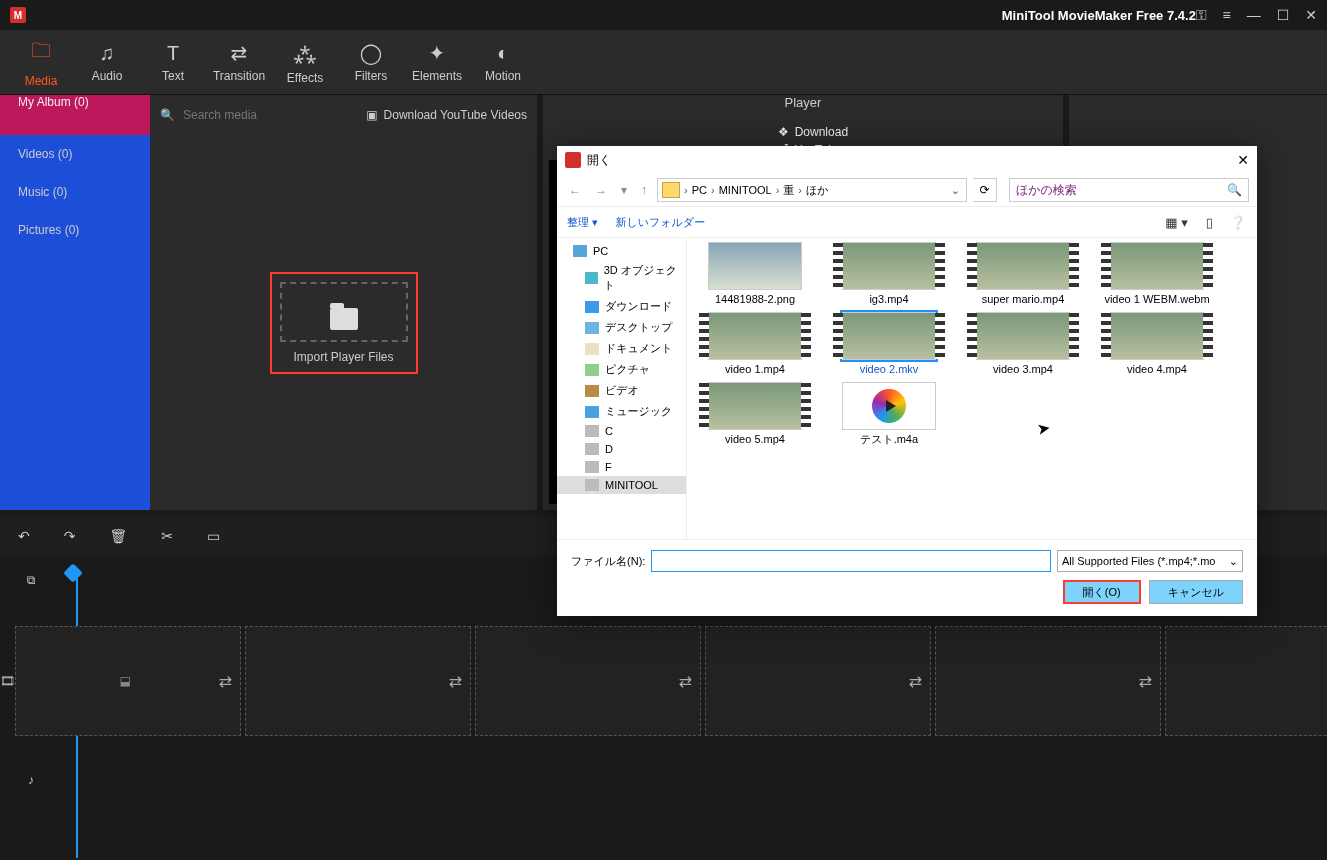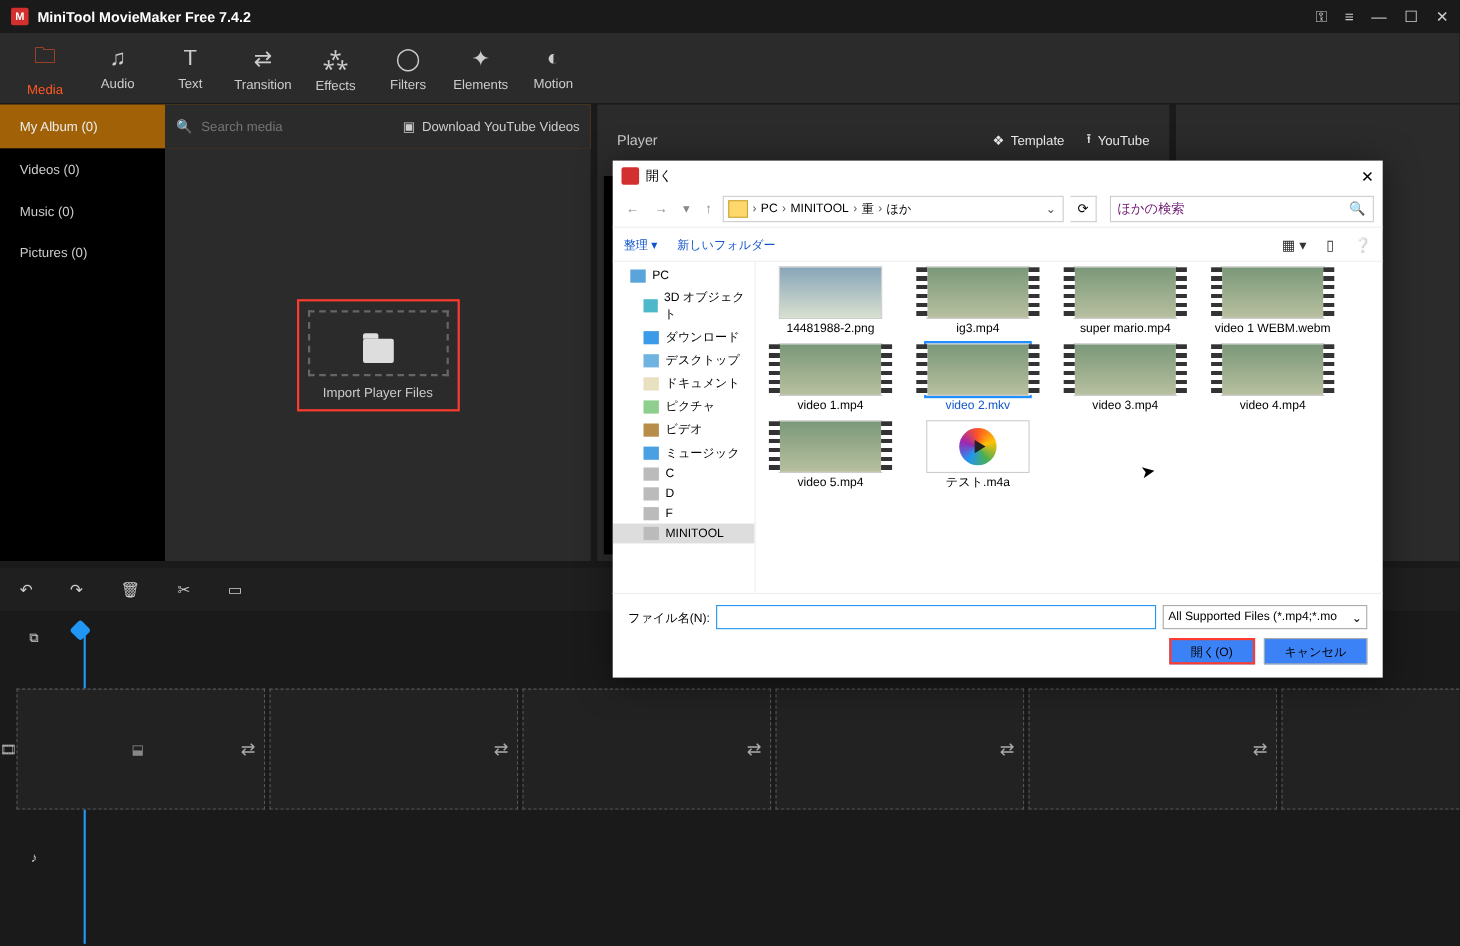--- a/index.html
+++ b/index.html
@@ -1,50 +1,50 @@
 <!DOCTYPE html>
 <html><head>
 <meta charset="utf-8">
 <style>
 * { margin: 0; padding: 0; box-sizing: border-box; font-family: "Segoe UI", Arial, sans-serif; }
 body { background: #1a1a1a; width: 1327px; height: 860px; overflow: hidden; position: relative; color: #ccc; font-size: 12px; }
 
 
 .titlebar { height: 30px; background: #1a1a1a; display: flex; align-items: center; padding: 0 10px; }
 .app-logo { width: 16px; height: 16px; background: #d32f2f; border-radius: 2px; margin-right: 8px; display:flex; align-items:center; justify-content:center; color:#fff; font-size:10px; font-weight:bold;}
-.app-title { color: #fff; font-size: 13px; font-weight: bold; flex: 1; }
+.app-title { color: #fff; font-size: 13px; font-weight: bold; flex: 1; text-align: right; }
 .titlebar-controls { display: flex; gap: 16px; align-items: center; }
 .titlebar-controls span { color: #ccc; cursor: pointer; font-size: 14px; }
 .key-icon { color: #e6b800; }
 
 
 .main-tabs { height: 65px; background: #2b2b2b; display: flex; padding: 0 8px; gap: 0; border-bottom: 1px solid #111; }
 .main-tab { width: 66px; display: flex; flex-direction: column; align-items: center; justify-content: center; gap: 4px; color: #ccc; cursor: pointer; }
 .main-tab.active { color: #ff5722; }
 .tab-icon { font-size: 20px; }
 
 
 .content-row { display: flex; height: 415px; }
 .left-col { width: 537px; display:flex; flex-direction:column;}
-.album-header { height: 40px; display: flex; align-items: center; background:#a16207; }
+.album-header { height: 40px; display: flex; align-items: flex-start; background:#be185d; }
 .album-tab { width: 150px; padding-left: 18px; color: #eee; font-size: 12px; }
 .search-area { flex:1; display:flex; align-items:center; background:#2b2b2b; height:100%; padding:0 10px; gap:8px; }
 .search-area input { background: transparent; border: none; color: #999; font-size: 12px; outline: none; flex:1; }
 .dl-yt { color:#ccc; font-size:12px; display:flex; gap:6px; align-items:center; }
 .album-body { flex:1; display:flex; }
-.album-sidebar { width: 150px; background:#000000; padding: 12px 18px; display:flex; flex-direction:column; gap: 24px; font-size: 12px; color:#ccc;}
+.album-sidebar { width: 150px; background:#1d4ed8; padding: 12px 18px; display:flex; flex-direction:column; gap: 24px; font-size: 12px; color:#ccc;}
 .album-main { flex:1; background:#2b2b2b; display:flex; align-items:center; justify-content:center; }
 .import-box { width:148px; border:2px solid #ff3b2f; padding:8px; text-align:center;}
 .import-dashed { border:2px dashed #666; padding: 24px 14px 10px; display:flex; flex-direction:column; align-items:center; gap:18px;}
 .folder-icon { width:28px; height:22px; background:#ddd; border-radius:2px; position:relative; }
 .folder-icon::before { content:""; position:absolute; top:-5px; left:0; width:14px; height:5px; background:#ddd; border-radius:2px 2px 0 0;}
 .import-label { color:#ccc; font-size:12px; margin-top:8px;}
 
 .player-col { width:520px; background:#2b2b2b; margin-left:6px; display:flex; flex-direction:column;}
-.player-header { height:65px; display:flex; align-items:center; padding:0 18px;}
+.player-header { height:65px; display:flex; align-items:center; padding:0 18px;flex-direction:column;}
 .player-title { flex:1; color:#ccc; font-size:13px;}
 .hdr-btn { display:flex; align-items:center; gap:6px; color:#eee; margin-left:20px; font-size:12px;}
 .player-stage { flex:1; background:#000; margin:0 6px 6px;}
 
 .right-col { flex:1; background:#2b2b2b; margin-left:6px;}
 
 
 .tl-toolbar { height: 40px; background:#1f1f1f; display:flex; align-items:center; padding:0 18px; gap:34px; margin-top:6px;}
 .tl-tool { color:#ccc; font-size:14px;}
 .tl-spacer { flex:1;}
@@ -111,21 +111,21 @@
 .play-circ::after{content:""; border-left:10px solid #222; border-top:6px solid transparent; border-bottom:6px solid transparent; margin-left:3px;}
 .fname { color:#000; line-height:1.2; max-width:120px;}
 .fname.sel { color:#15c;}
 .fd-footer { padding:10px 14px 12px; display:flex; flex-direction:column; gap:8px; border-top:1px solid #eee;}
 .fd-row1 { display:flex; align-items:center; gap:6px;}
 .fd-row1 label { font-size:11px;text-align:center;}
 .fd-fn { flex:1; border:1px solid #2196f3; height:22px; padding:0 4px; font-size:11px;}
 .fd-filter { width:186px; border:1px solid #aaa; height:22px; font-size:11px; padding:0 4px; display:flex; align-items:center;}
 .fd-filter span:first-child{flex:1; overflow:hidden; white-space:nowrap;}
 .fd-row2 { display:flex; justify-content:flex-end; gap:8px;}
-.fd-btn { border:1px solid #aaa; background:#3b82f6; height:24px; padding:0 18px; font-size:11px; display:flex; align-items:center;}
+.fd-btn { border:1px solid #aaa; background:#7dd3fc; height:24px; padding:0 18px; font-size:11px; display:flex; align-items:center;}
 .fd-btn.primary { border:2px solid #ff3b2f;}
 
 .cursor-arrow { position:absolute; left:1037px; top:419px; font-size:16px; color:#000; pointer-events:none; transform:rotate(-10deg);}
 </style>
 </head>
 <body>
 
 <div class="titlebar">
   <div class="app-logo">M</div>
   <div class="app-title">MiniTool MovieMaker Free 7.4.2</div>
@@ -201,21 +201,21 @@
         </div>
       </div>
     </div>
   </div>
 
   <div class="player-col">
     <div class="player-header">
       <div class="player-title">Player</div>
       <div class="hdr-btn">
           <span>❖</span>
-          <span>Template</span>
+          <span>Download</span>
         </div>
       <div class="hdr-btn">
           <span>⭱</span>
           <span>YouTube</span>
         </div>
     </div>
     <div class="player-stage"></div>
   </div>
 
   <div class="right-col"></div>

